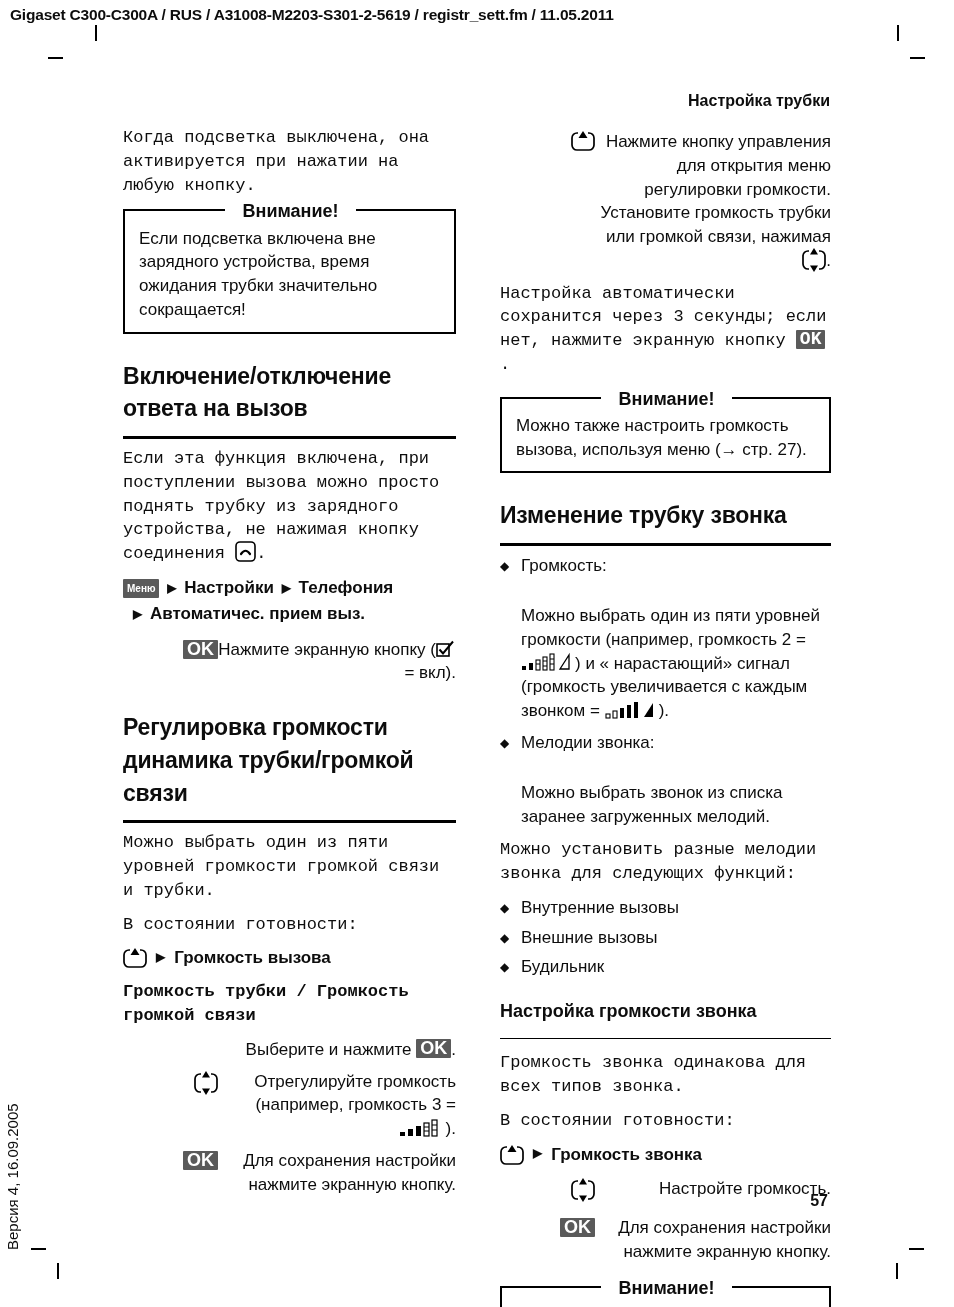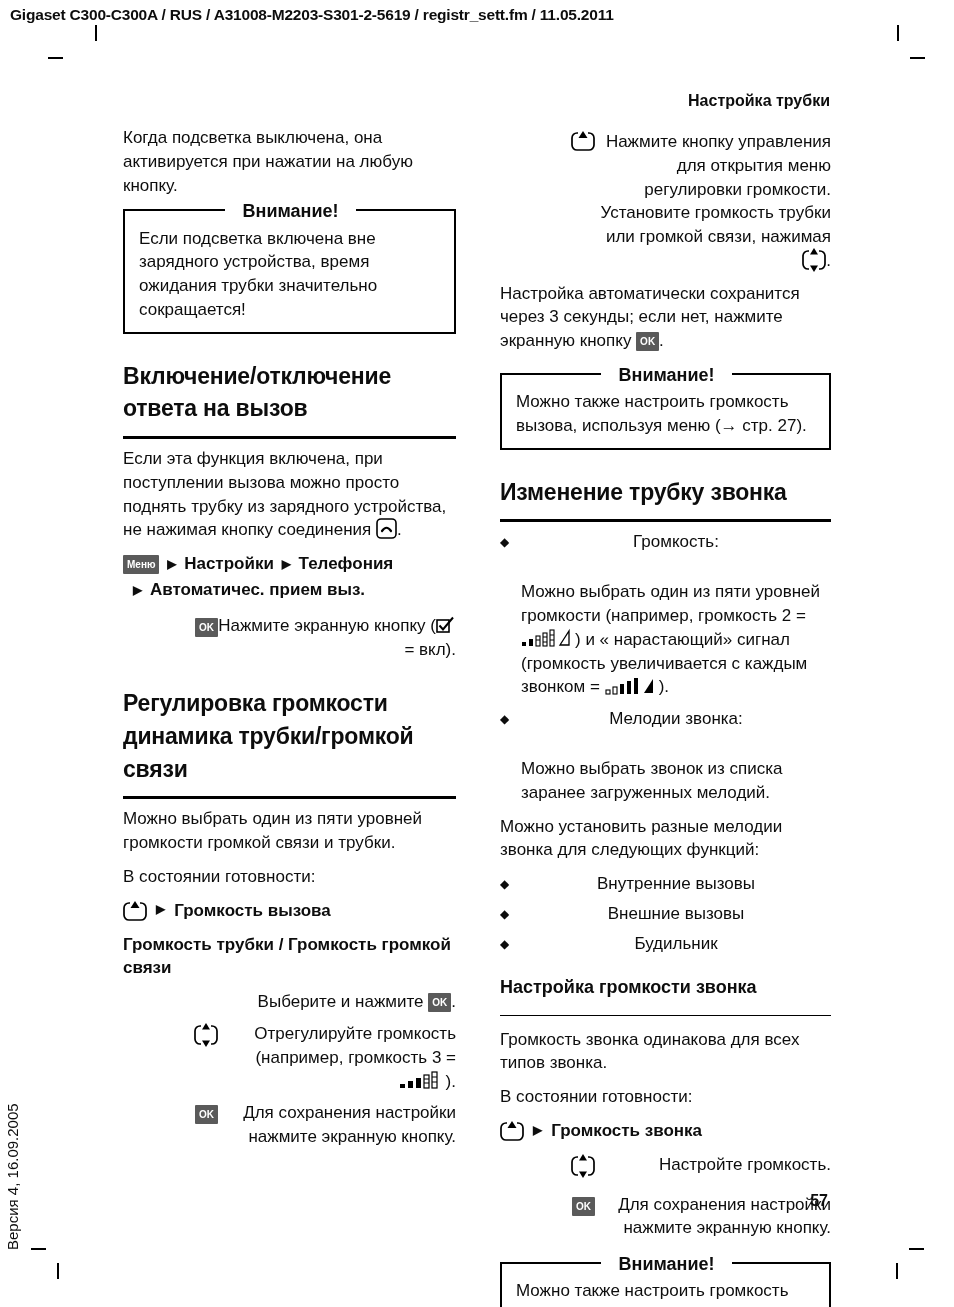--- a/index.html
+++ b/index.html
@@ -19,57 +19,57 @@
   }
   
   .mark { position:absolute; background:#000; }
   .mark.v { width:2px; height:16px; }
   .mark.h { width:15px; height:2px; }
 
   .col { position:absolute; top:126px; font-size:17px; line-height:1.40; }
   .col-left  { left:123px; width:333px; }
   .col-right { left:500px; width:331px; }
 
-  p.body { margin:0 0 10px 0; }
+  p.body { margin:0 0 10px 0;font-family:Liberation Mono, monospace; }
   .indent25 { margin-left:25px; }
 
   h1.sec {
     font-size:23px; line-height:1.42; font-weight:bold;
     border-bottom:3.5px solid #000; padding-bottom:11px;
     margin:26px 0 8px 0; letter-spacing:-0.2px;
   }
   h2.sub {
     font-size:18px; font-weight:bold;
     border-bottom:1.5px solid #000; padding-bottom:14px;
     margin:20px 0 12px 0;
   }
 
   .notice { border:2px solid #000; padding:2px 12px 10px 14px; margin:12px 0 14px 0; }
   .notice-head { text-align:center; margin-top:-14px; margin-bottom:2px; }
   .notice-title { display:inline-block; background:#fff; padding:0 18px; font-weight:bold; font-size:18px; }
 
   .badge {
     display:inline-block; background:#5a5a5a; color:#fff; font-weight:bold;
-    font-size:10px; line-height:19px; padding:0 4px; border-radius:1px;
+    font-size:18px; line-height:19px; padding:0 4px; border-radius:1px;
     vertical-align:baseline; position:relative; top:-1px;
   }
   .badge.menu { font-size:10px; }
 
   .icon-row { display:flex; margin:4px 0 8px 0;text-align:right; }
   .icon-cell { flex:none; width:95px; padding-top:1px; }
   .row-text { flex:1; }
 
   .nav-row { display:flex; align-items:center; gap:9px; font-weight:bold; margin:4px 0 10px 0; }
   .menu-line { font-weight:bold; margin:2px 0; }
   .menu-line .arr { font-size:12px; position:relative; top:-1px; padding:0 3px; }
   .arr { font-size:12px; position:relative; top:-1px; }
 
   .bullet-row { display:flex; margin:2px 0 2px 0; }
   .bullet-glyph { flex:none; width:21px; font-size:12px; padding-top:4px; }
-  .bullet-body { flex:1;text-align:center; }
+  .bullet-body { flex:1; }
   .bullet-sub { margin-left:21px; margin-bottom:8px;margin-top:26px; }
   .mb6 { margin-bottom:6px; } .mb10 { margin-bottom:10px; }
   .bold { font-weight:bold; }
 
   svg.inline-icon { vertical-align:middle; position:relative; top:-2px; }
 </style>
 </head>
 <body>
 
 <div class="doc-header">Gigaset C300-C300A / RUS / A31008-M2203-S301-2-5619 / registr_sett.fm / 11.05.2011</div>

